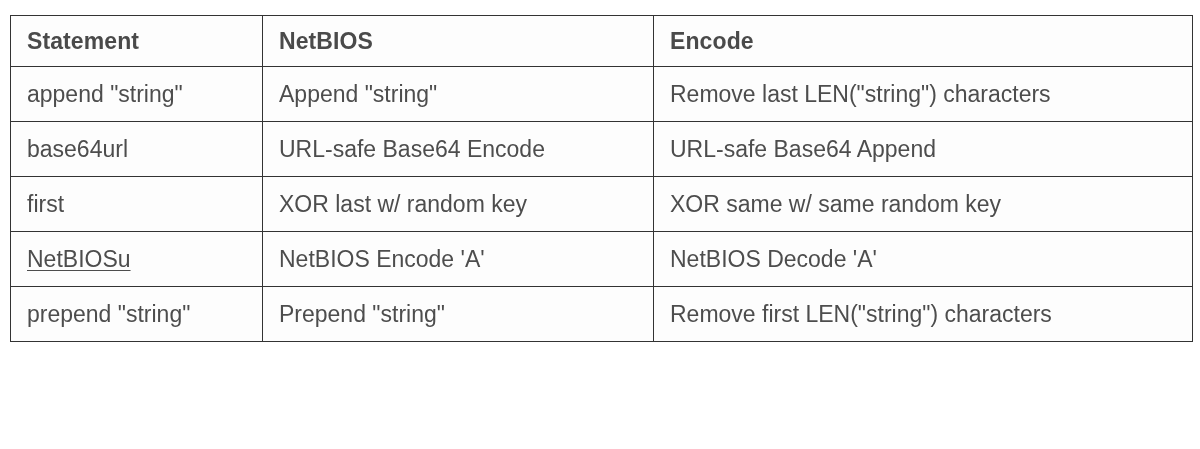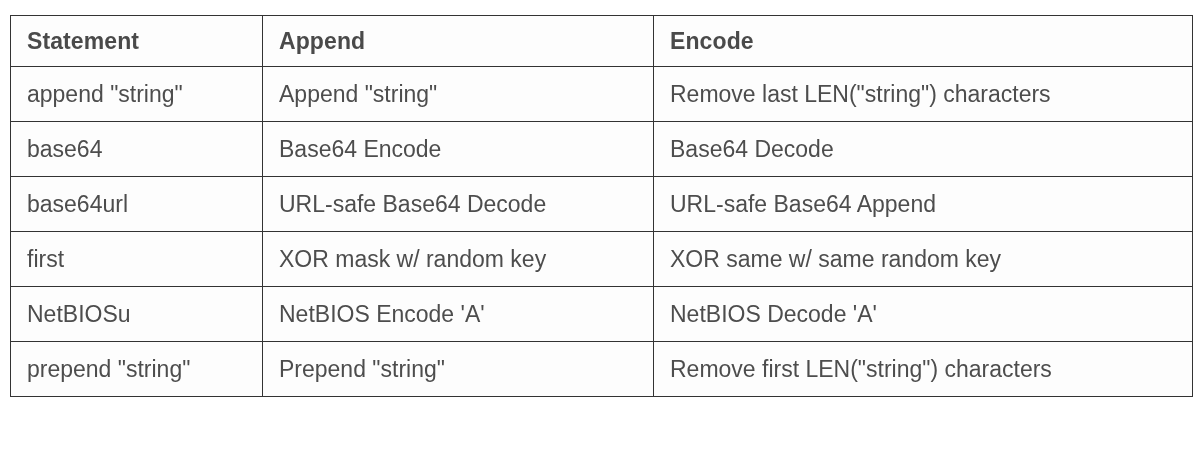--- a/index.html
+++ b/index.html
@@ -57,20 +57,21 @@
     height: 54px;
     font-weight: normal;
     font-size: 23px;
     color: #4d4d4d;
   }
 
   
   .spellcheck-term {
     position: relative;
     display: inline-block;
+    text-decoration: underline;
     text-decoration-color: #4d4d4d;
     text-underline-offset: 3px;
     text-decoration-thickness: 1px;
   }
   .spellcheck-term .squiggle {
     position: absolute;
     left: 0;
     right: 0;
     bottom: -7px;
     height: 5px;
@@ -83,43 +84,38 @@
 <div class="table-wrap">
   <table class="ops-table">
     <colgroup>
       <col class="col-statement">
       <col class="col-action">
       <col class="col-inverse">
     </colgroup>
     <thead>
       <tr>
         <th>Statement</th>
-        <th>Append</th>
+        <th>NetBIOS</th>
         <th>Encode</th>
       </tr>
     </thead>
     <tbody>
       <tr>
         <td>append "string"</td>
         <td>Append "string"</td>
         <td>Remove last LEN("string") characters</td>
       </tr>
       <tr>
-        <td>base64</td>
-        <td>Base64 Encode</td>
-        <td>Base64 Decode</td>
-      </tr>
-      <tr>
         <td>base64url</td>
-        <td>URL-safe Base64 Decode</td>
+        <td>URL-safe Base64 Encode</td>
         <td>URL-safe Base64 Append</td>
       </tr>
       <tr>
         <td>first</td>
-        <td>XOR mask w/ random key</td>
+        <td>XOR last w/ random key</td>
         <td>XOR same w/ same random key</td>
       </tr>
       <tr>
         <td>
           <span class="spellcheck-term">
             <span>NetBIOSu</span>
             <span class="squiggle">
               
             </span>
           </span>

